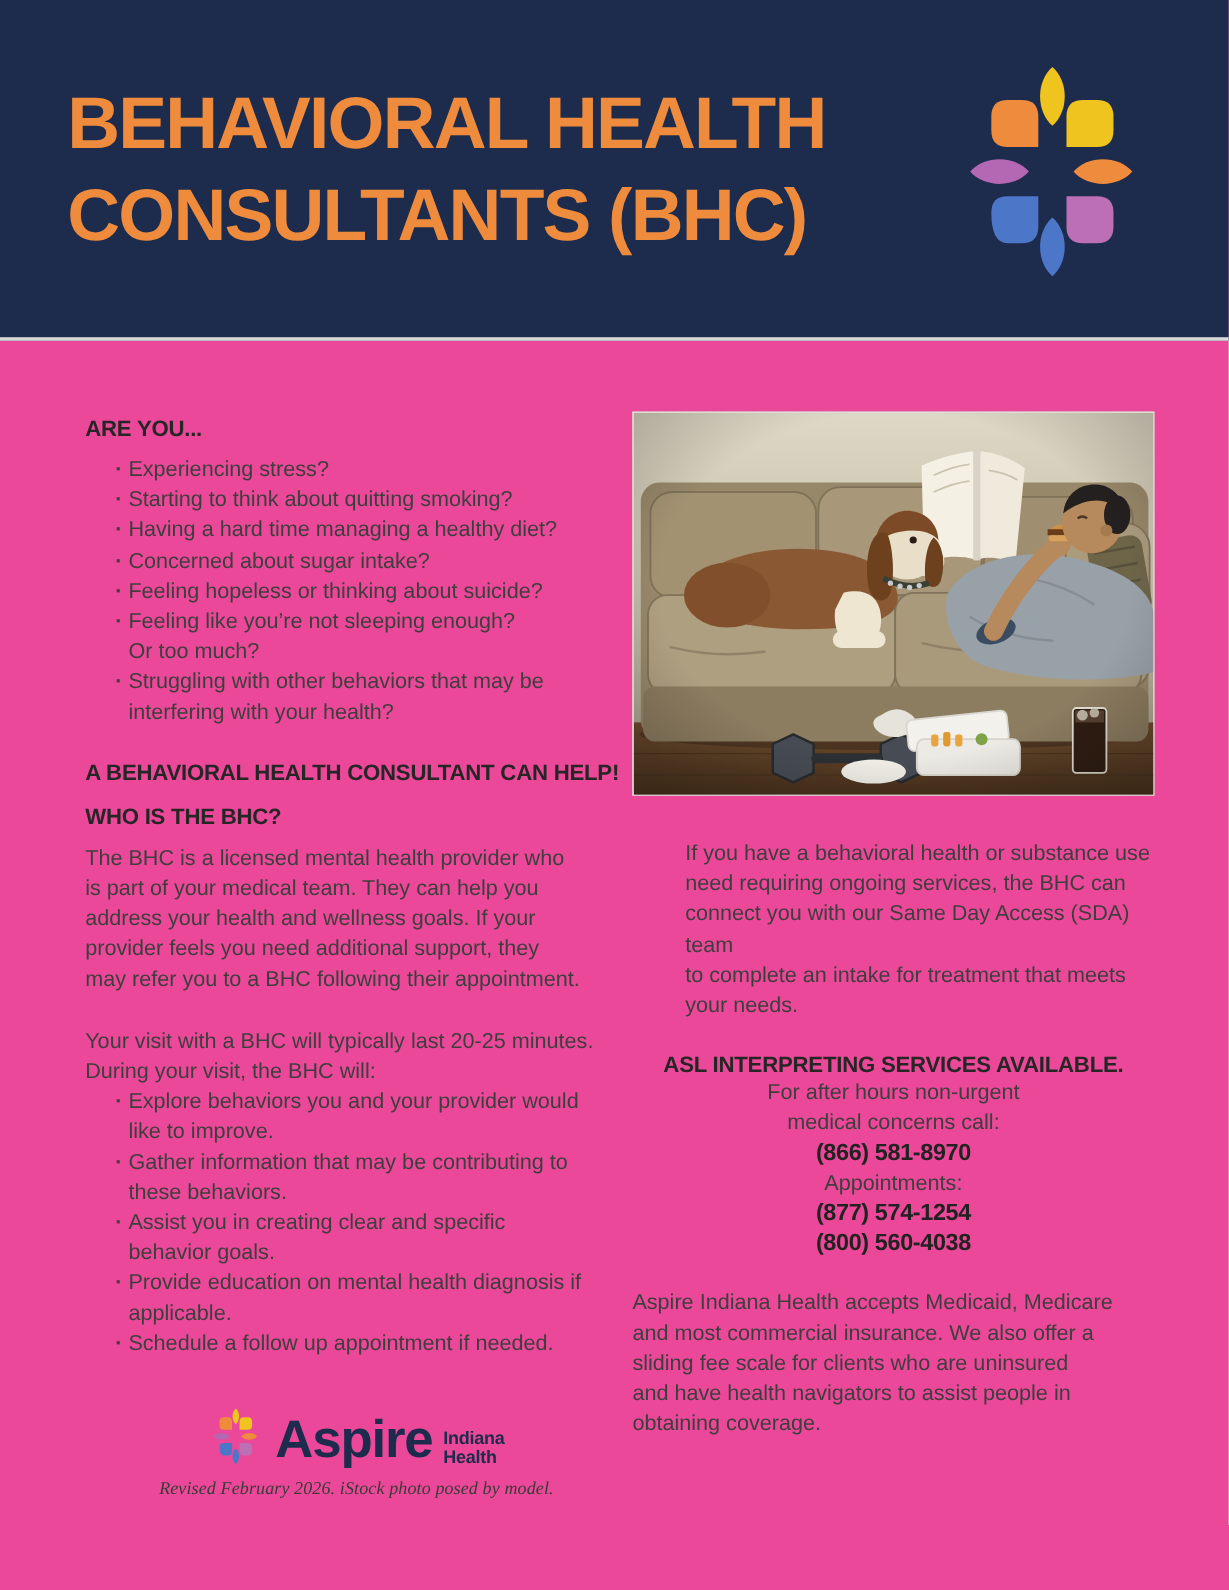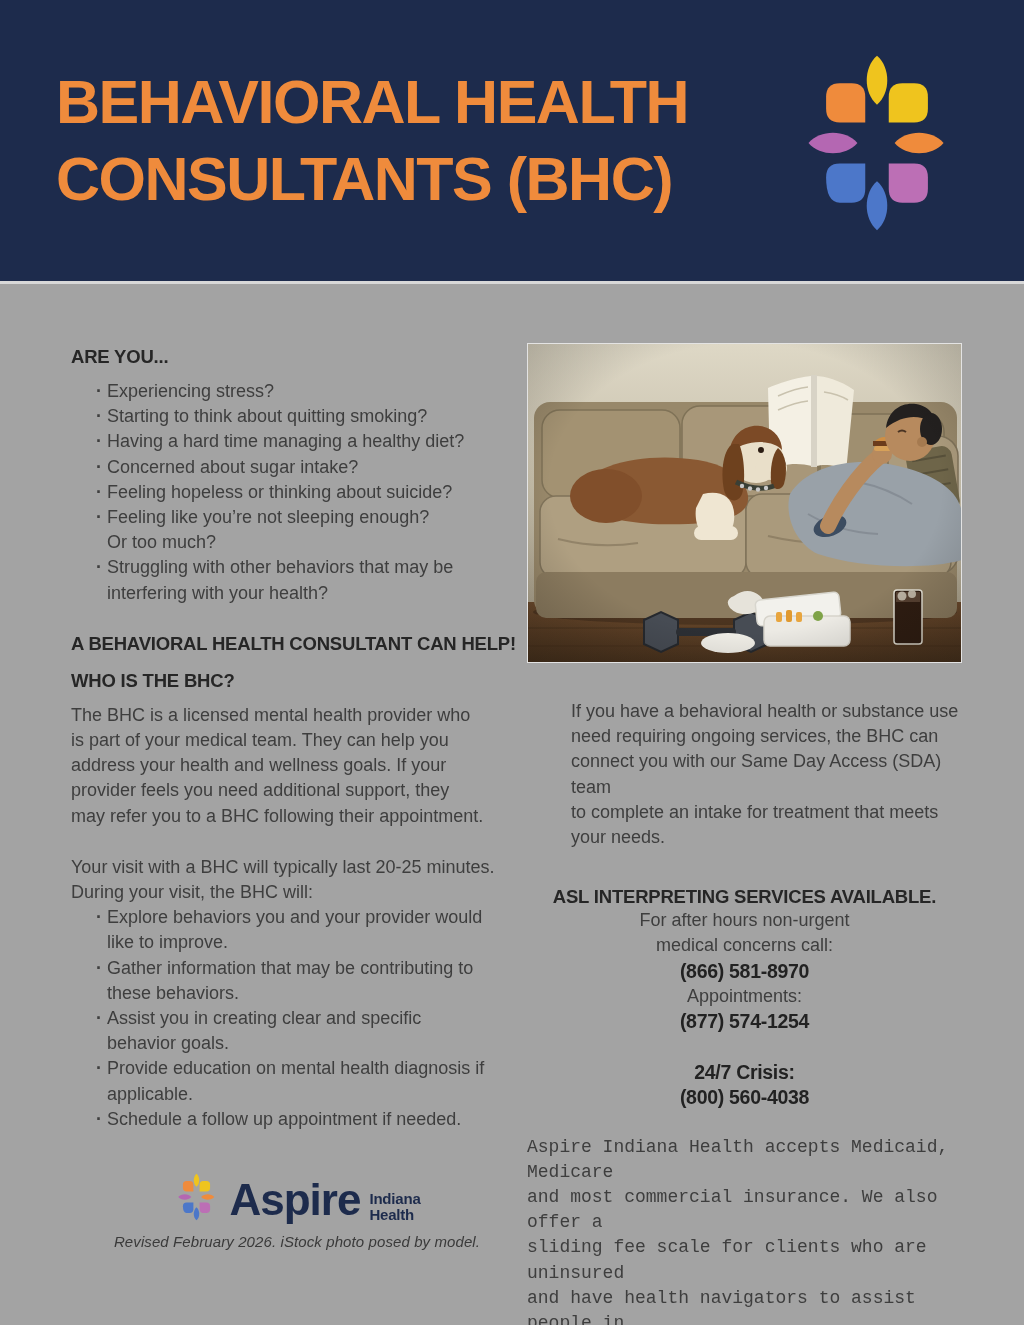--- a/index.html
+++ b/index.html
@@ -1,21 +1,21 @@
 <!DOCTYPE html>
 <html><head>
 <meta charset="utf-8">
 <style>
   * { margin:0; padding:0; box-sizing:border-box; }
   html,body { background:#ffffff; }
   body {
     width:1024px; height:1325px; position:relative; overflow:hidden;
     font-family:"Liberation Sans", sans-serif; color:#3e3e3e;
   }
-  .page { position:absolute; inset:0; background:#a3a3a3; }
+  .page { position:absolute; inset:0; background:#ec4899; }
 
   
   .band {
     position:absolute; left:0; top:0; width:1024px; height:284px;
     background:#1d2b4c; border-bottom:3px solid #d8d8d8;
   }
   .band .title {
     position:absolute; left:56px; top:64px;
     font-weight:bold; font-size:61px; line-height:77px; letter-spacing:-1.5px;
     color:#ef8b3c;
@@ -46,34 +46,34 @@
   .who-para        { margin-top:11px; }
   .visit-intro     { margin-top:26px; }
 
   
   .logo-row {
     margin-top:32px; display:flex; align-items:flex-end; justify-content:center; gap:9px;
     height:58px;
   }
   .logo-word { font-weight:bold; color:#1d2b4c; font-size:44px; letter-spacing:-1px; line-height:44px; }
   .logo-sub  { font-weight:bold; color:#1d2b4c; font-size:15px; line-height:15.5px; letter-spacing:-0.2px; padding-top:6px; }
-  .footnote  { margin-top:11px; text-align:center; font-style:italic; font-size:15px; color:#3a3a3a; letter-spacing:0.1px; }
+  .footnote  { margin-top:11px; text-align:center; font-style:italic; font-size:15px; color:#3a3a3a; letter-spacing:0.1px;font-family:Liberation Serif, serif; }
 
   
   .photo {
     width:435px; height:320px; border:1px solid #e3e3e3; background:#cfc8b4; overflow:hidden;
   }
   .sda-para { margin-top:36px;margin-left:44px; }
   .centered { text-align:center; }
-  .asl-heading { margin-top:36px; }
+  .asl-heading { margin-top:26px; }
   .line-reg  { font-size:18px; line-height:25.2px; color:#3e3e3e; white-space:pre-line; }
   .phone     { font-weight:bold; color:#222222; font-size:19.5px; line-height:25.2px; letter-spacing:-0.3px; }
   .crisis-label { margin-top:26px; }
   .emergency { margin-top:27px; }
-  .insurance-para { margin-top:24px;font-family:Liberation Mono, monospace; }
+  .insurance-para { margin-top:24px; }
 </style>
 </head>
 <body>
 
 <div class="page">
 
   <header class="band">
     <div class="title">
       <div>BEHAVIORAL HEALTH</div>
       <div>CONSULTANTS (BHC)</div>
@@ -254,21 +254,20 @@
 to complete an intake for treatment that meets
 your needs.</p>
 
     <div class="centered">
       <p class="h-bold asl-heading">ASL INTERPRETING SERVICES AVAILABLE.</p>
       <p class="line-reg">For after hours non-urgent
 medical concerns call:</p>
       <p class="phone">(866) 581-8970</p>
       <p class="line-reg">Appointments:</p>
       <p class="phone">(877) 574-1254</p>
-      <p class="phone crisis-label">24/7 Crisis:</p>
       <p class="phone">(800) 560-4038</p>
     </div>
 
     <p class="body insurance-para">Aspire Indiana Health accepts Medicaid, Medicare
 and most commercial insurance. We also offer a
 sliding fee scale for clients who are uninsured
 and have health navigators to assist people in
 obtaining coverage.</p>
   </section>
 

